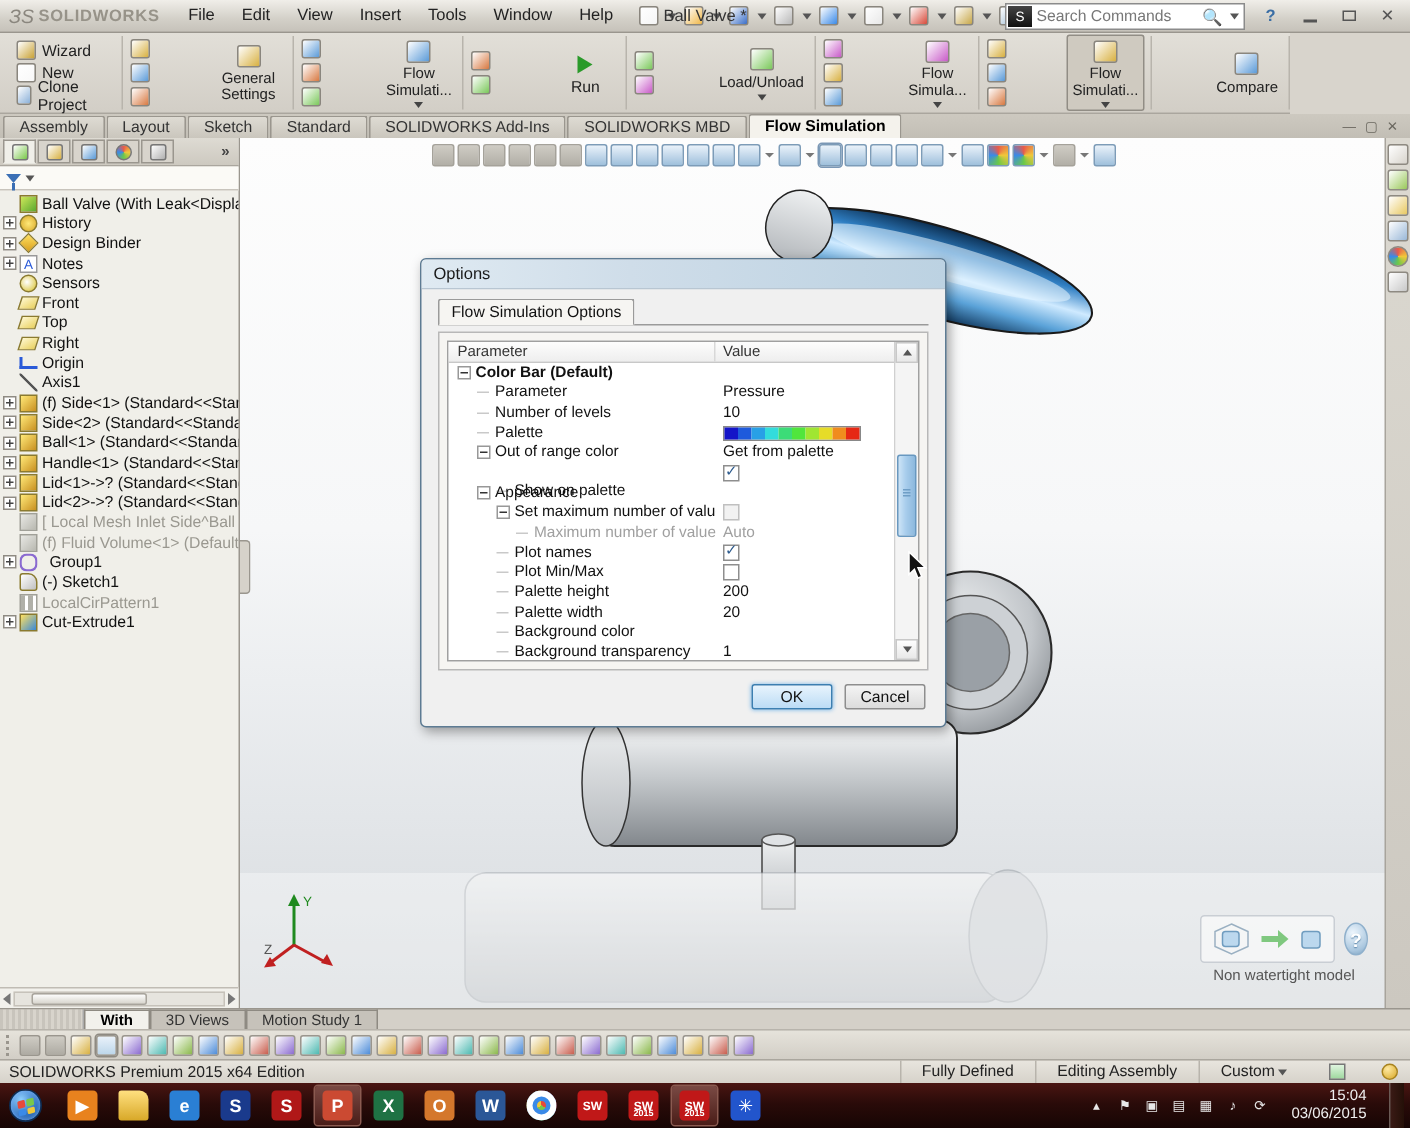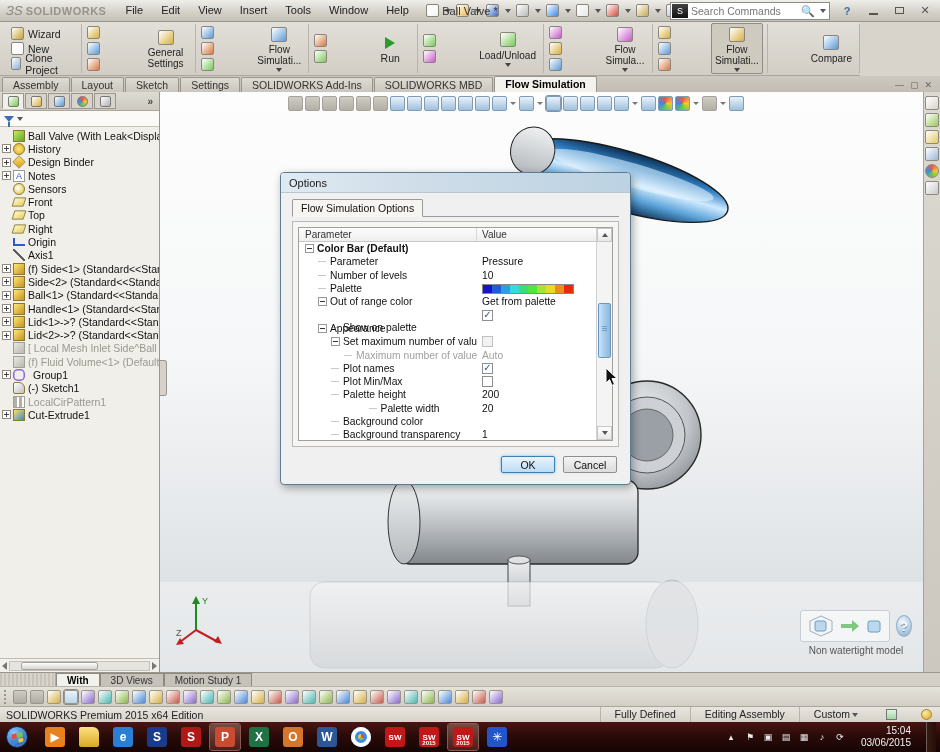--- a/index.html
+++ b/index.html
@@ -350,21 +350,21 @@
           </span>
           <span>Compare</span>
         </div>
       </div>
     </div>
 
   <div class="cmdtabs" id="cmdtabs">
       <span class="ctab">Assembly</span>
       <span class="ctab">Layout</span>
       <span class="ctab">Sketch</span>
-      <span class="ctab">Settings</span>
+      <span class="ctab">Standard</span>
       <span class="ctab">SOLIDWORKS Add-Ins</span>
       <span class="ctab">SOLIDWORKS MBD</span>
       <span class="ctab active">Flow Simulation</span>
       <span class="docwin">
         <span>—</span>
         <span>▢</span>
         <span>✕</span>
       </span>
     </div>
 
@@ -624,21 +624,21 @@
                     <div class="grow">
                       <span class="lab" style="padding-left: 32px;">
                         <span class="dleaf"></span>
                         <span class="">Palette height</span>
                       </span>
                       <span class="val">
                         <span>200</span>
                       </span>
                     </div>
                     <div class="grow">
-                      <span class="lab" style="padding-left: 32px; justify-content: center;">
+                      <span class="lab" style="padding-left: 32px;">
                         <span class="dleaf"></span>
                         <span class="">Palette width</span>
                       </span>
                       <span class="val">
                         <span>20</span>
                       </span>
                     </div>
                     <div class="grow">
                       <span class="lab" style="padding-left: 32px;">
                         <span class="dleaf"></span>

